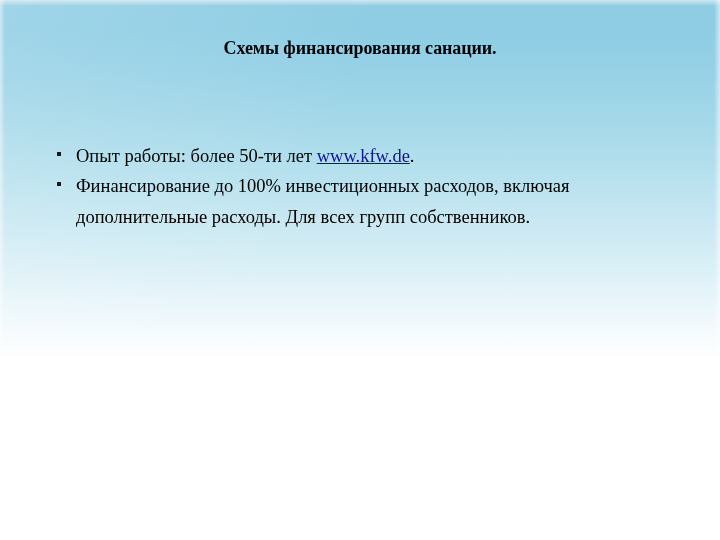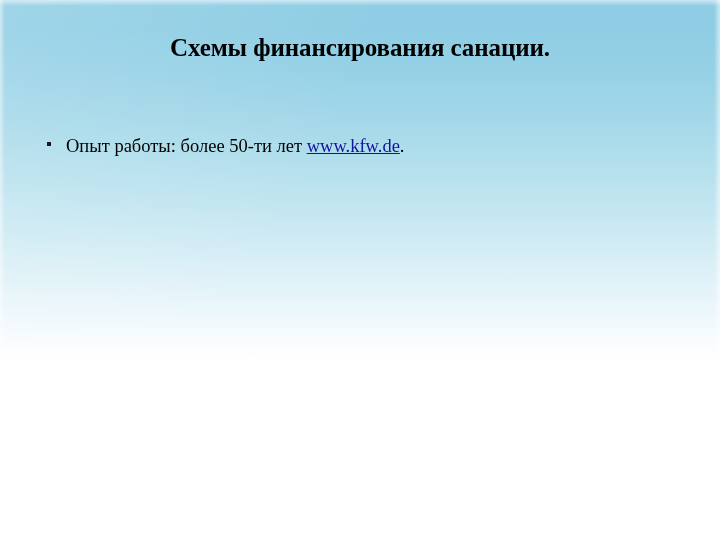--- a/index.html
+++ b/index.html
@@ -56,35 +56,35 @@
   }
 
   #title-block {
     position: absolute;
     left: 60px;
     top: 33px;
     width: 600px;
     text-align: center;
     color: #000000;
     font-weight: bold;
-    font-size: 25px;
+    font-size: 18px;
     line-height: 30px;
     letter-spacing: -0.1px;
   }
   #title-block .title-line {
     display: block;
     white-space: nowrap;
   }
 
   #bullet-list {
     position: absolute;
     left: 40px;
     top: 131px;
     width: 640px;
-    margin: 0;
+    margin: 10px;
     padding: 0;
     list-style: none;
     color: #000000;
     font-size: 18.5px;
     line-height: 30.4px;
   }
   #bullet-list > li {
     position: relative;
     padding-left: 26px;
     margin: 0 0 0 0;
@@ -121,15 +121,19 @@
   <ul id="bullet-list">
 
     <li>
       <span class="bullet-marker"></span>
       <span class="bullet-text"><span>Опыт работы: более 50-ти лет </span><a class="kfw-link" href="#">www.kfw.de</a><span>.</span></span>
     </li>
 
 
 
 
+    <li>
+      <span class="bullet-marker"></span>
+      <span class="bullet-text">Финансирование до 100% инвестиционных расходов, включая дополнительные расходы. Для всех групп собственников.</span>
+    </li>
 
   </ul>
 </div>
 
 </body></html>

